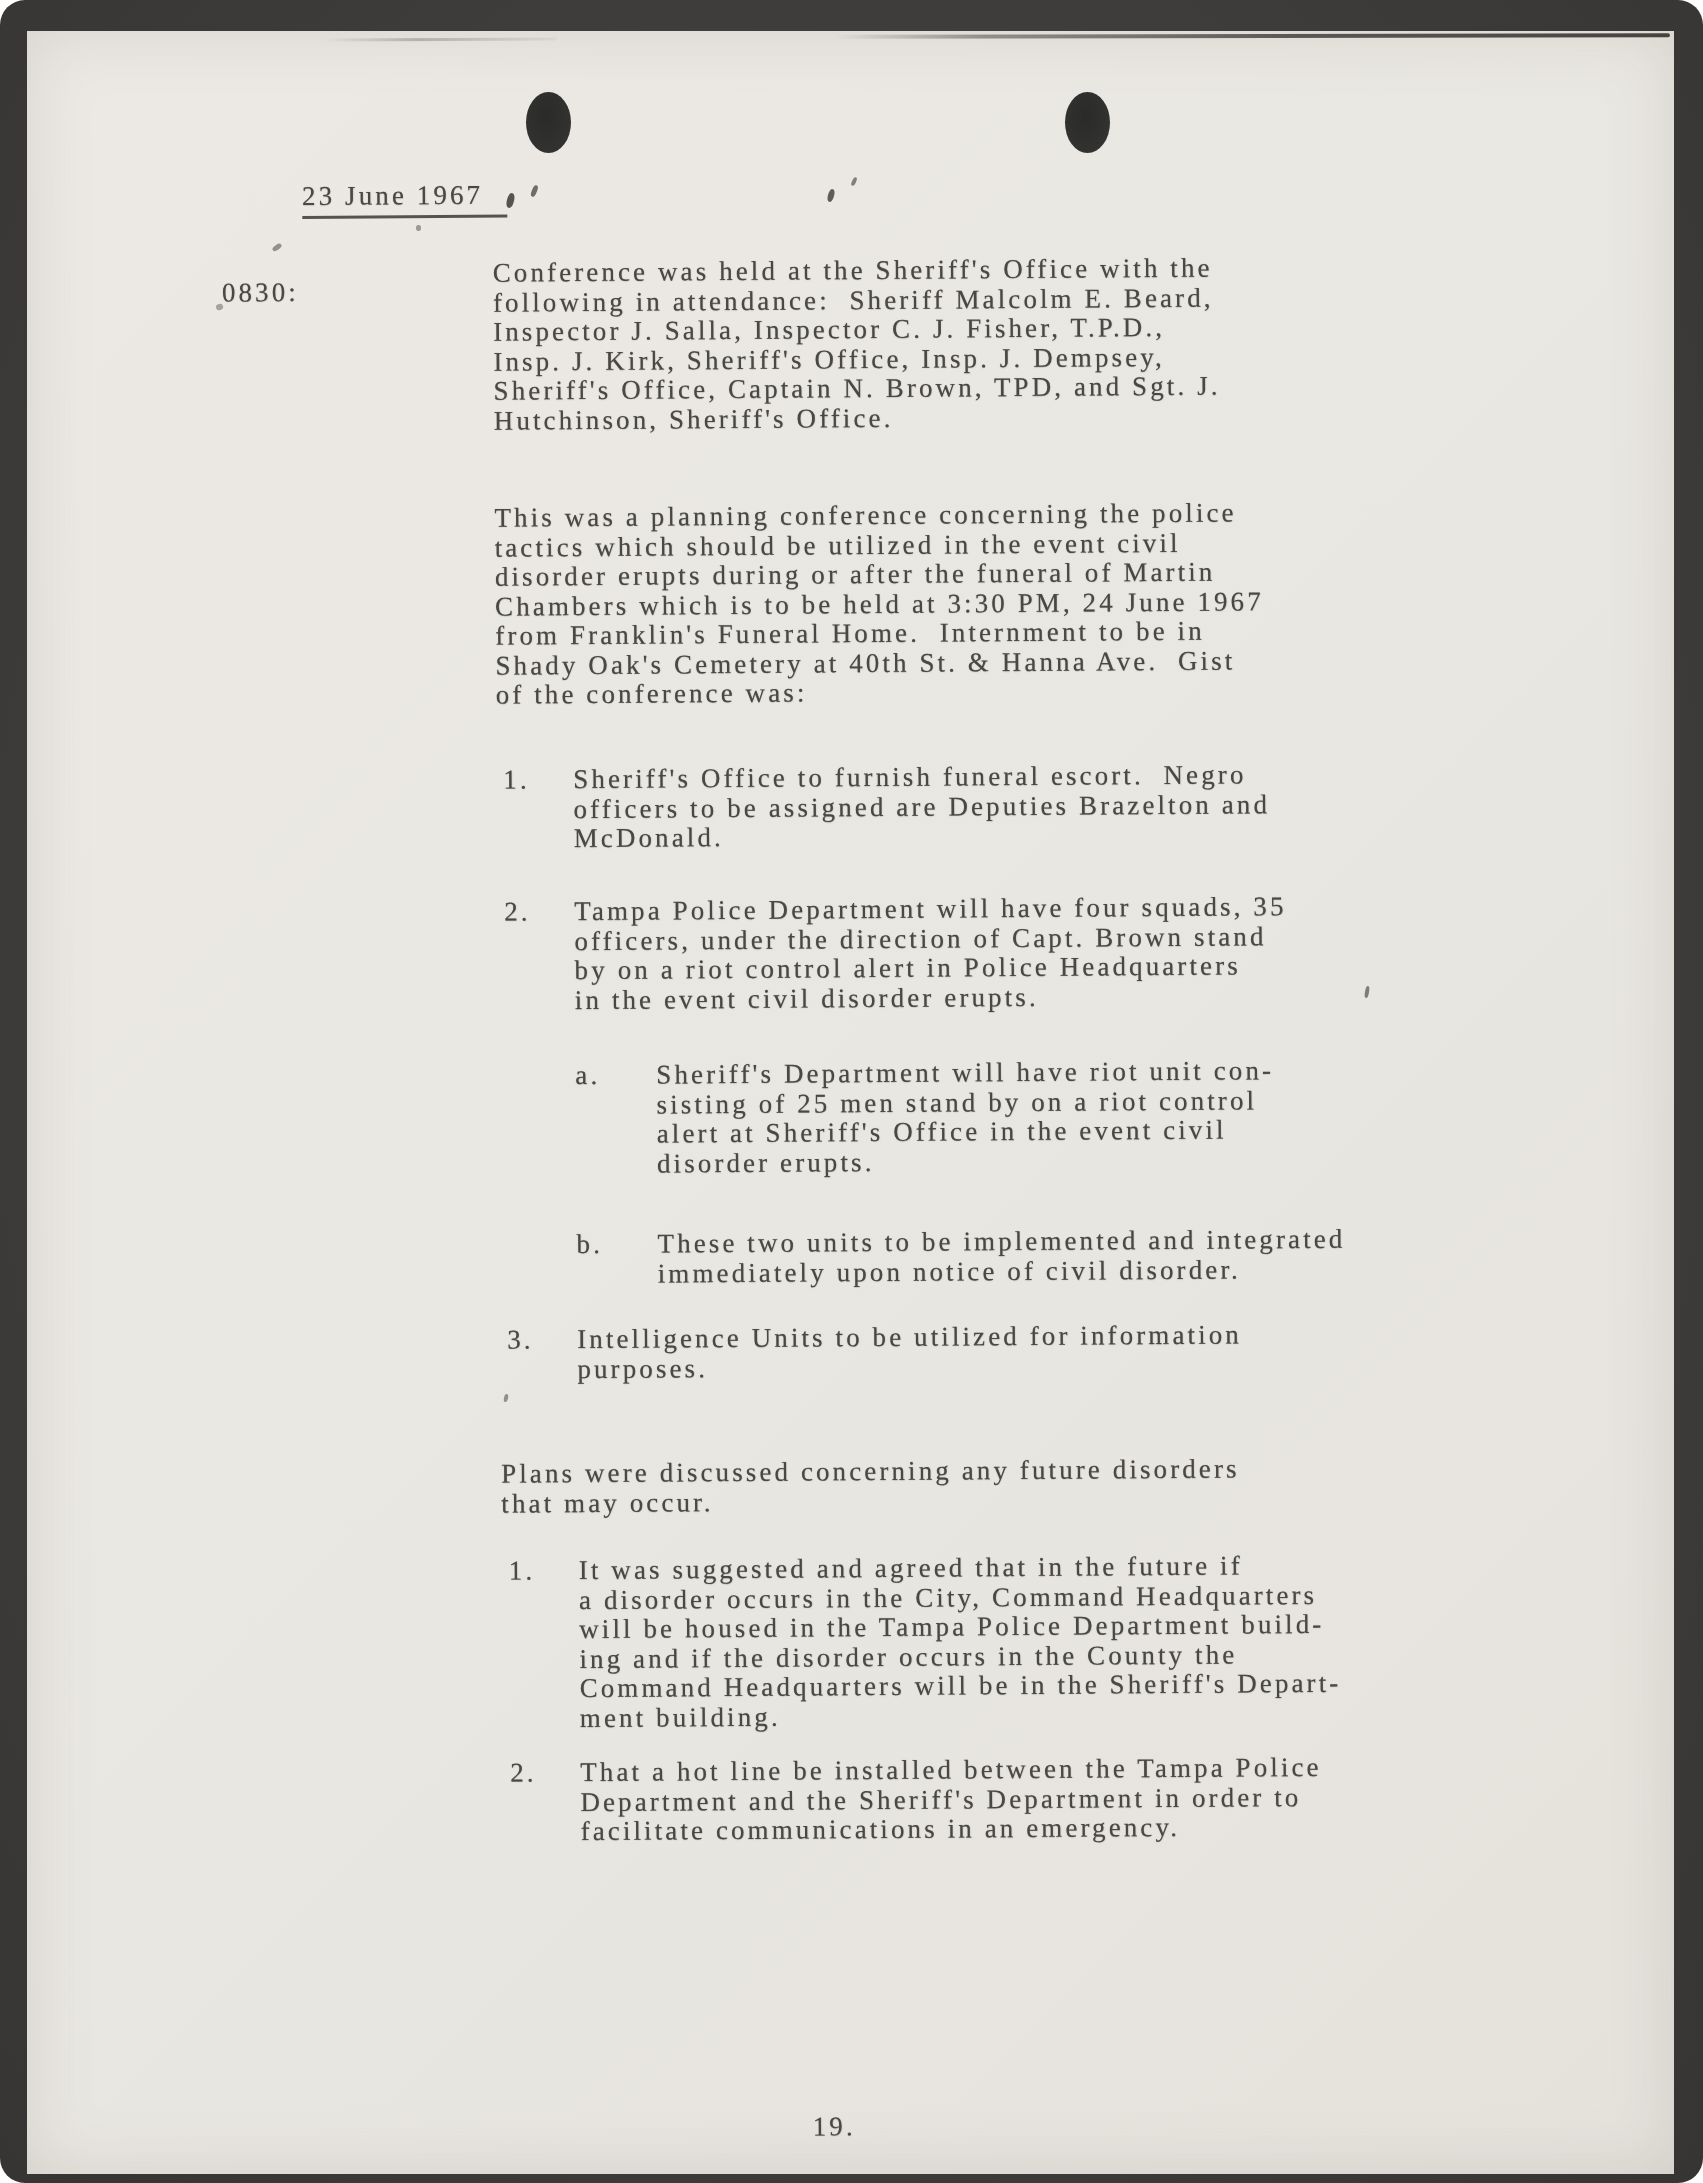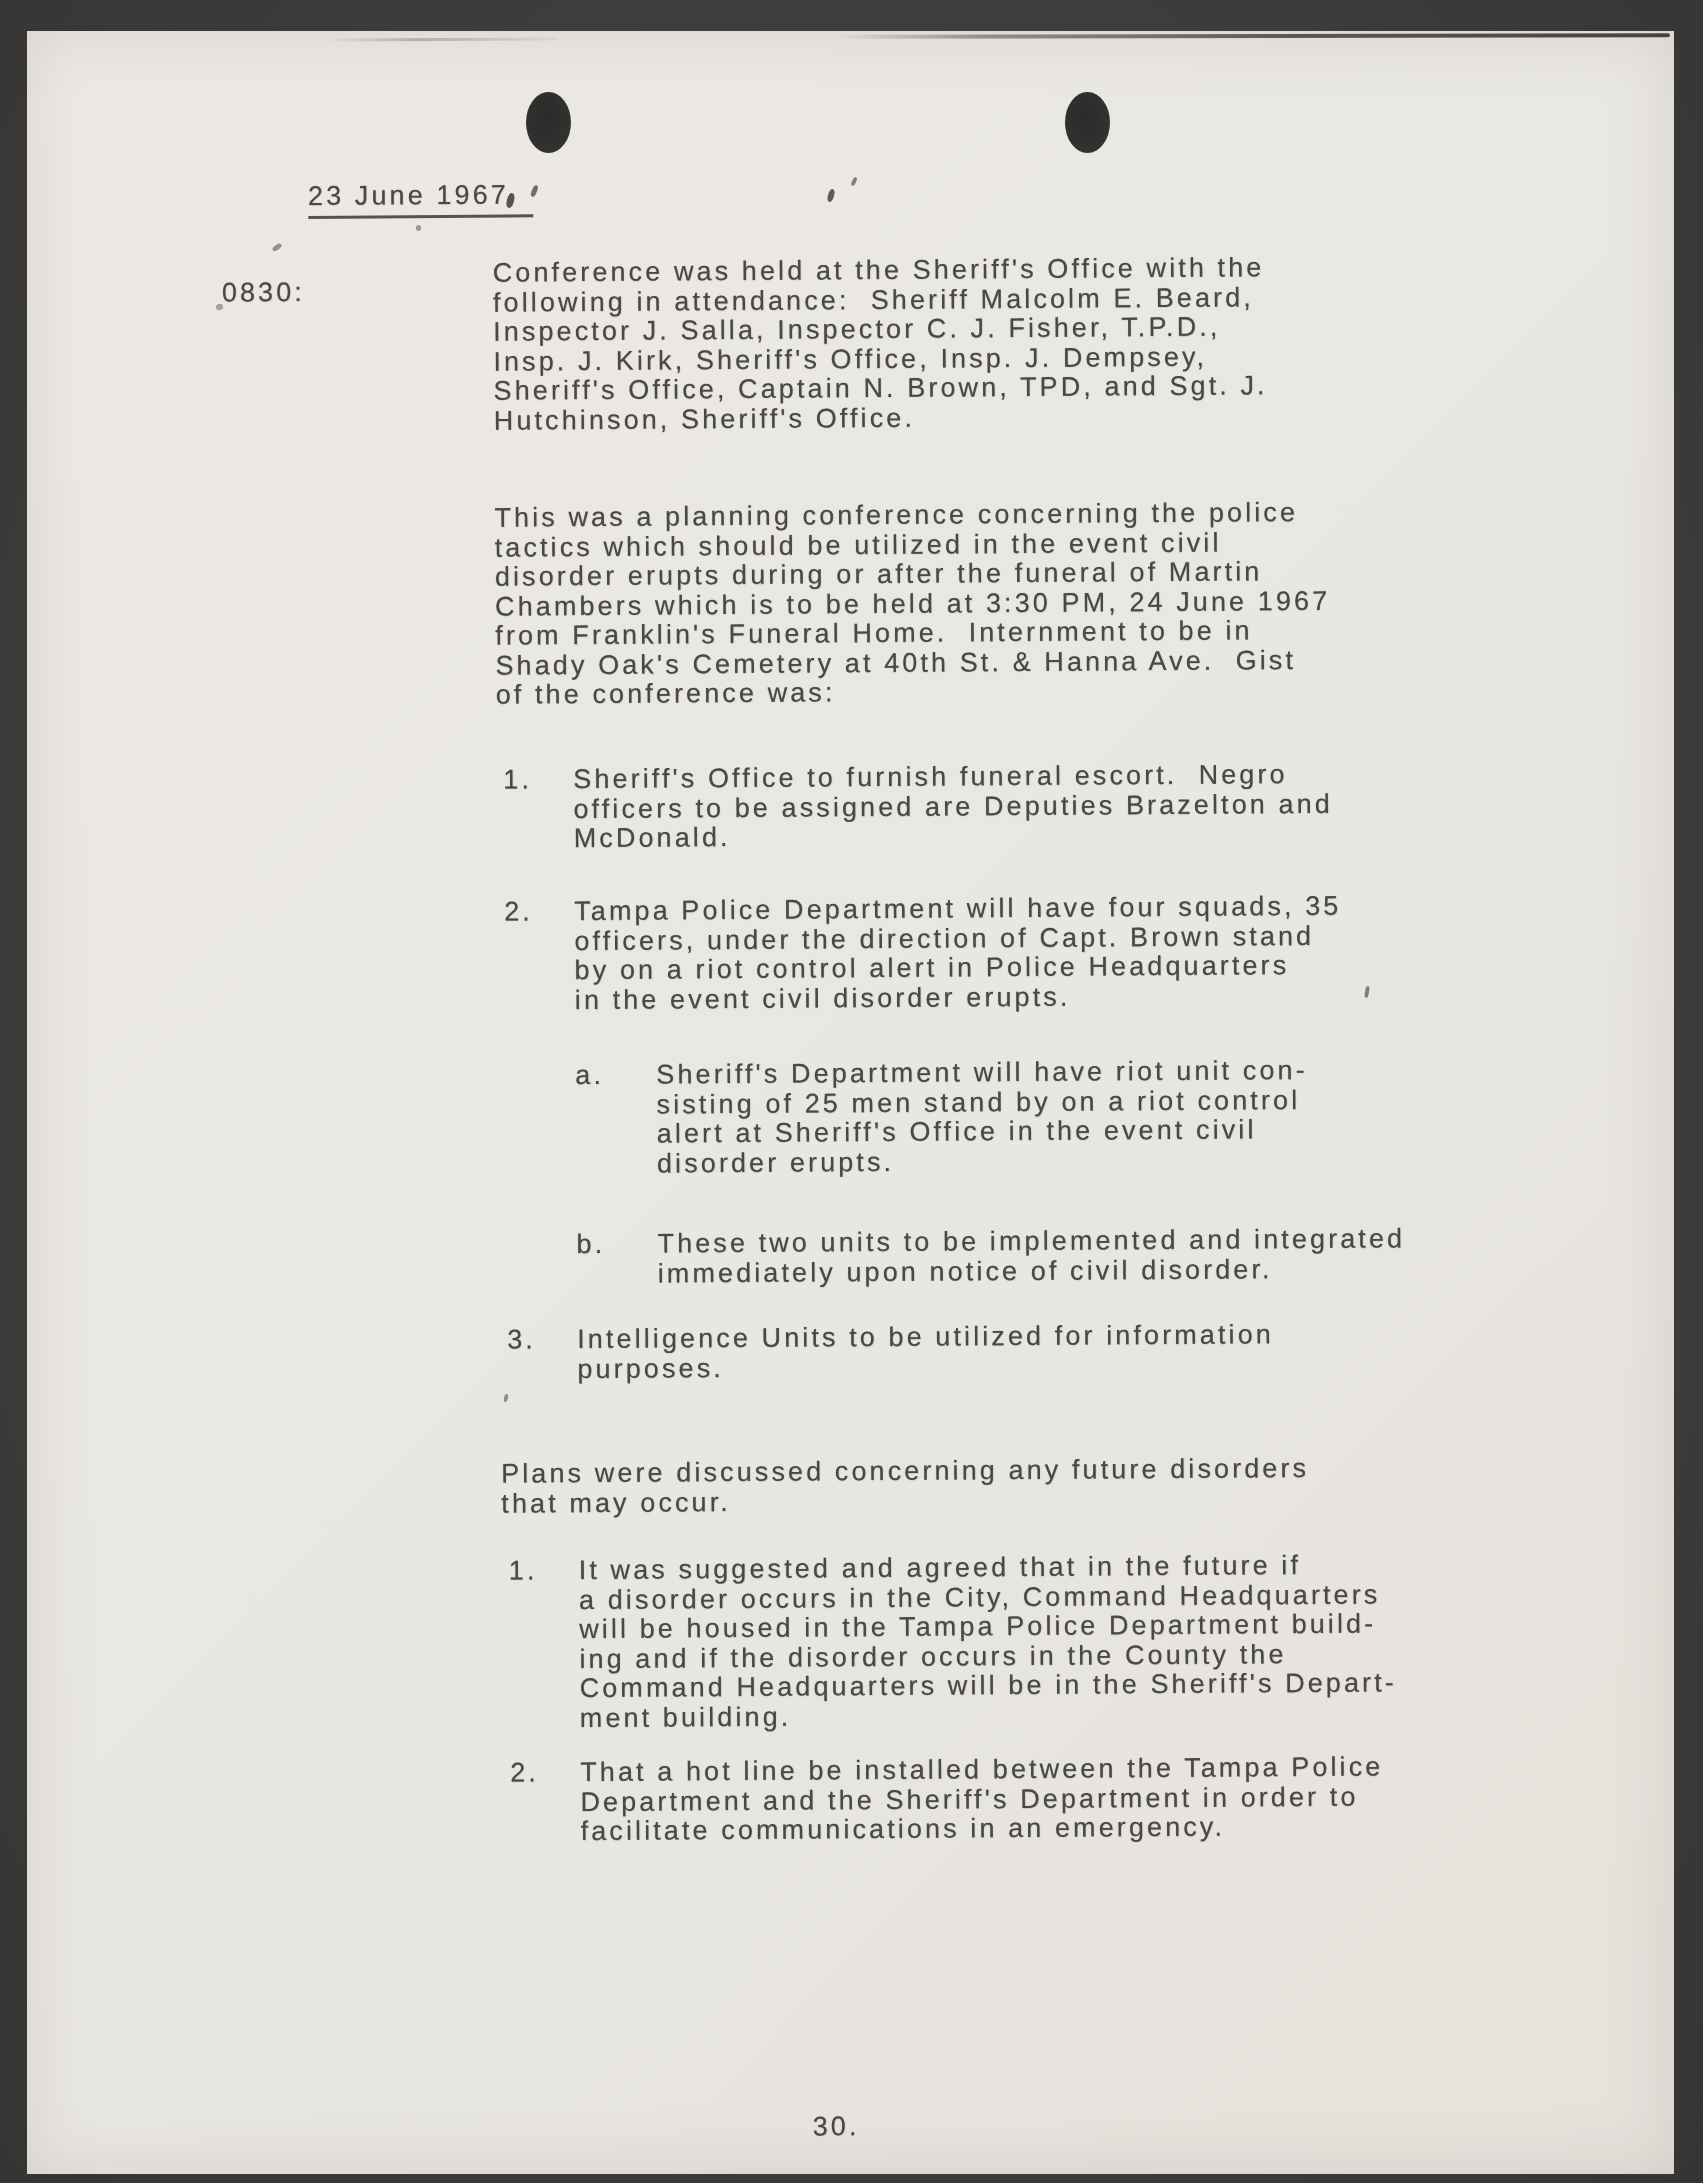--- a/index.html
+++ b/index.html
@@ -1,19 +1,20 @@
 <!DOCTYPE html>
 <html style="font-size:8.7px"><head>
 <meta charset="utf-8">
 <style>
   html,body{margin:0;padding:0;}
   .stage{
     position:relative;width:1703px;height:2183px;overflow:hidden;
     background:radial-gradient(ellipse at 50% 45%, #454442 0%, #3e3d3b 60%, #363533 100%);
-    font-family:Liberation Sans, sans-serif;
+    font-family:Liberation Serif, serif;
+    border-radius:25px;
   }
   .paper{
     position:absolute;left:27px;top:31px;width:1647px;height:2143px;
     background:linear-gradient(135deg,#ece9e4 0%,#e9e7e1 50%,#e4e2db 100%);
     box-shadow:inset 0 0 65px rgba(120,115,105,0.18);
   }
   .content{
     position:absolute;left:0;top:0;right:0;bottom:0;
     transform:rotate(-0.4deg);transform-origin:273px 1146px;
     color:#4a4842;font-size:27px;line-height:29.5px;letter-spacing:3.1px;
@@ -138,18 +139,18 @@
 ment building.</span>
       </div>
 
       <div class="li lvl1" style="top:1729px;">
         <span class="num">2.</span>
         <span class="body">That a hot line be installed between the Tampa Police
 Department and the Sheriff's Department in order to
 facilitate communications in an emergency.</span>
       </div>
 
-      <div class="txt" style="left:779px;top:2085px;">30.</div>
+      <div class="txt" style="left:779px;top:2085px;">19.</div>
 
     </div>
   </div>
 </div>
 
 
 </body></html>

